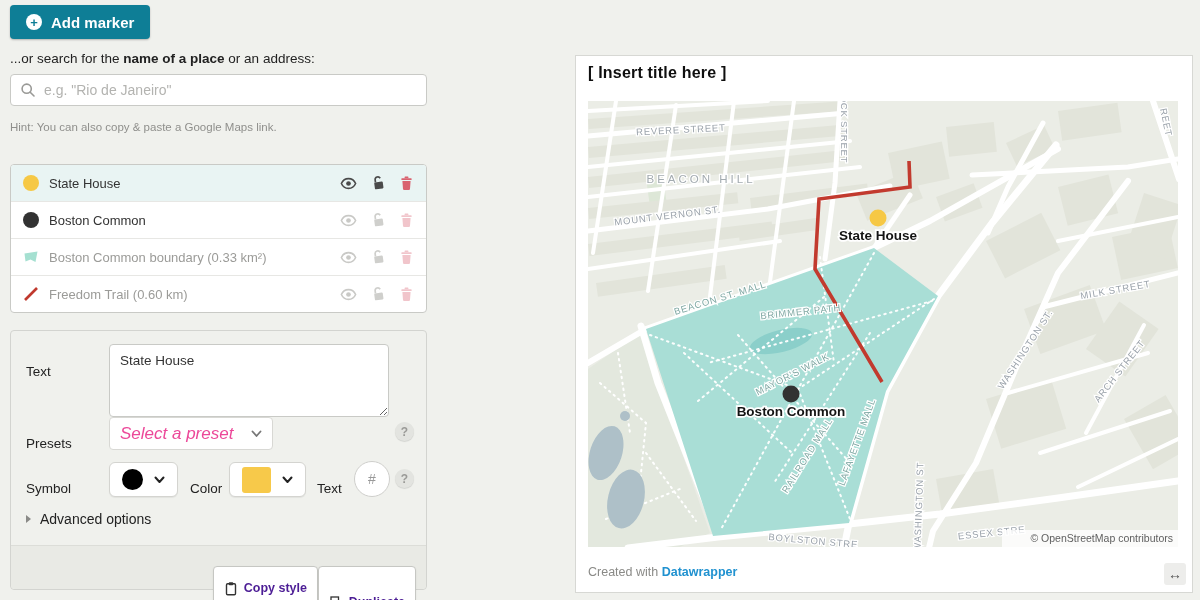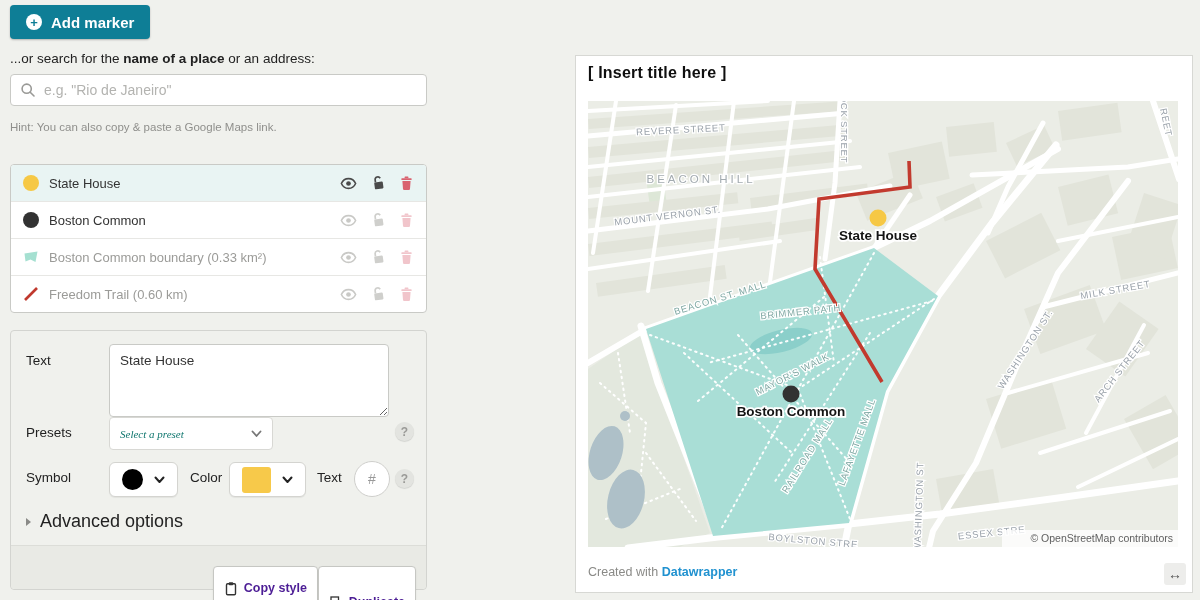--- a/index.html
+++ b/index.html
@@ -24,39 +24,39 @@
   .mrow{height:36px;display:flex;align-items:center;padding:0 12px;border-bottom:1px solid #e7e7e4;gap:10px;cursor:pointer;}
   .mrow:last-child{border-bottom:none;}
   .mrow.sel{background:#e9f4f3;}
   .mrow .sw{width:16px;height:16px;flex:0 0 auto;}
   .mrow .lbl{font-size:13px;color:#333;}
   .mrow.muted .lbl{color:#9b9b98;}
   .mrow .acts{margin-left:auto;display:flex;align-items:center;gap:13px;}
   .mrow .acts svg{display:block;}
 
   #editor{left:10px;top:330px;width:415px;height:258px;background:#f0f1ed;border:1px solid #d3d4d0;border-radius:4px;}
-  .fld-label{position:absolute;font-size:13.5px;color:#222;}
+  .fld-label{position:absolute;font-size:13.5px;color:#222;margin-top:11px;}
   #text-area{position:absolute;left:98px;top:13px;width:258px;height:55px;border:1px solid #c9cac6;border-radius:4px;
     font-family:inherit;font-size:13.5px;color:#333;padding:8px 10px;resize:both;background:#fff;}
   #preset-select{position:absolute;left:98px;top:86px;width:142px;height:31px;background:#fff;border:1px solid #d8d8d4;
     border-radius:4px;display:flex;align-items:center;padding:0 10px;cursor:pointer;}
-  #preset-select .ph{font-size:11px;color:#0f766e;font-style:italic;flex:1;font-family:Liberation Serif, serif;}
+  #preset-select .ph{font-size:17px;color:#ec4899;font-style:italic;flex:1;}
   .help{position:absolute;width:19px;height:19px;border-radius:50%;background:#e3e4e0;color:#9a9a97;
     font-size:12px;font-weight:bold;display:flex;align-items:center;justify-content:center;box-shadow:0 1px 1px rgba(0,0,0,.12);}
   .dd{position:absolute;background:#fff;border:1px solid #d4d4d0;border-radius:6px;height:33px;display:flex;
     align-items:center;justify-content:space-evenly;cursor:pointer;box-shadow:0 1px 1px rgba(0,0,0,.06);}
   #symbol-dd{left:98px;top:131px;width:67px;}
   #symbol-dd .dot{width:21px;height:21px;border-radius:50%;}
   #color-dd{left:218px;top:131px;width:75px;}
   #color-dd .swq{width:29px;height:26px;border-radius:3px;}
   #hash-btn{position:absolute;left:343px;top:130px;width:34px;height:34px;border-radius:50%;background:#fff;
     border:1px solid #cfcfcc;color:#999;font-size:14px;display:flex;align-items:center;justify-content:center;cursor:pointer;}
   #advanced{position:absolute;left:15px;top:180px;display:flex;align-items:center;gap:9px;cursor:pointer;}
   #advanced .tri{width:0;height:0;border-left:5px solid #8a8a87;border-top:4px solid transparent;border-bottom:4px solid transparent;}
-  #advanced .atxt{font-size:18px;color:#222;}
+  #advanced .atxt{font-size:14px;color:#222;}
   #editor-footer{position:absolute;left:0;right:0;bottom:0;height:43px;background:#e9eae5;border-top:1px solid #dcddd8;
     border-radius:0 0 4px 4px;}
   .ftr-btn{position:absolute;top:20px;height:44px;background:#fff;border:1px solid #c6c7c3;border-radius:4px;
     display:flex;align-items:center;gap:6px;padding:0 10px;font-size:12.5px;font-weight:bold;color:#4c1d95;cursor:pointer;
     box-shadow:0 1px 2px rgba(0,0,0,.08);font-family:inherit;}
   #copy-style-btn{right:108px;}
   #duplicate-btn{right:10px;align-items:flex-end;}
 
   
   #card{left:575px;top:55px;width:616px;height:536px;background:#fff;border:1px solid #d7d8d4;}

